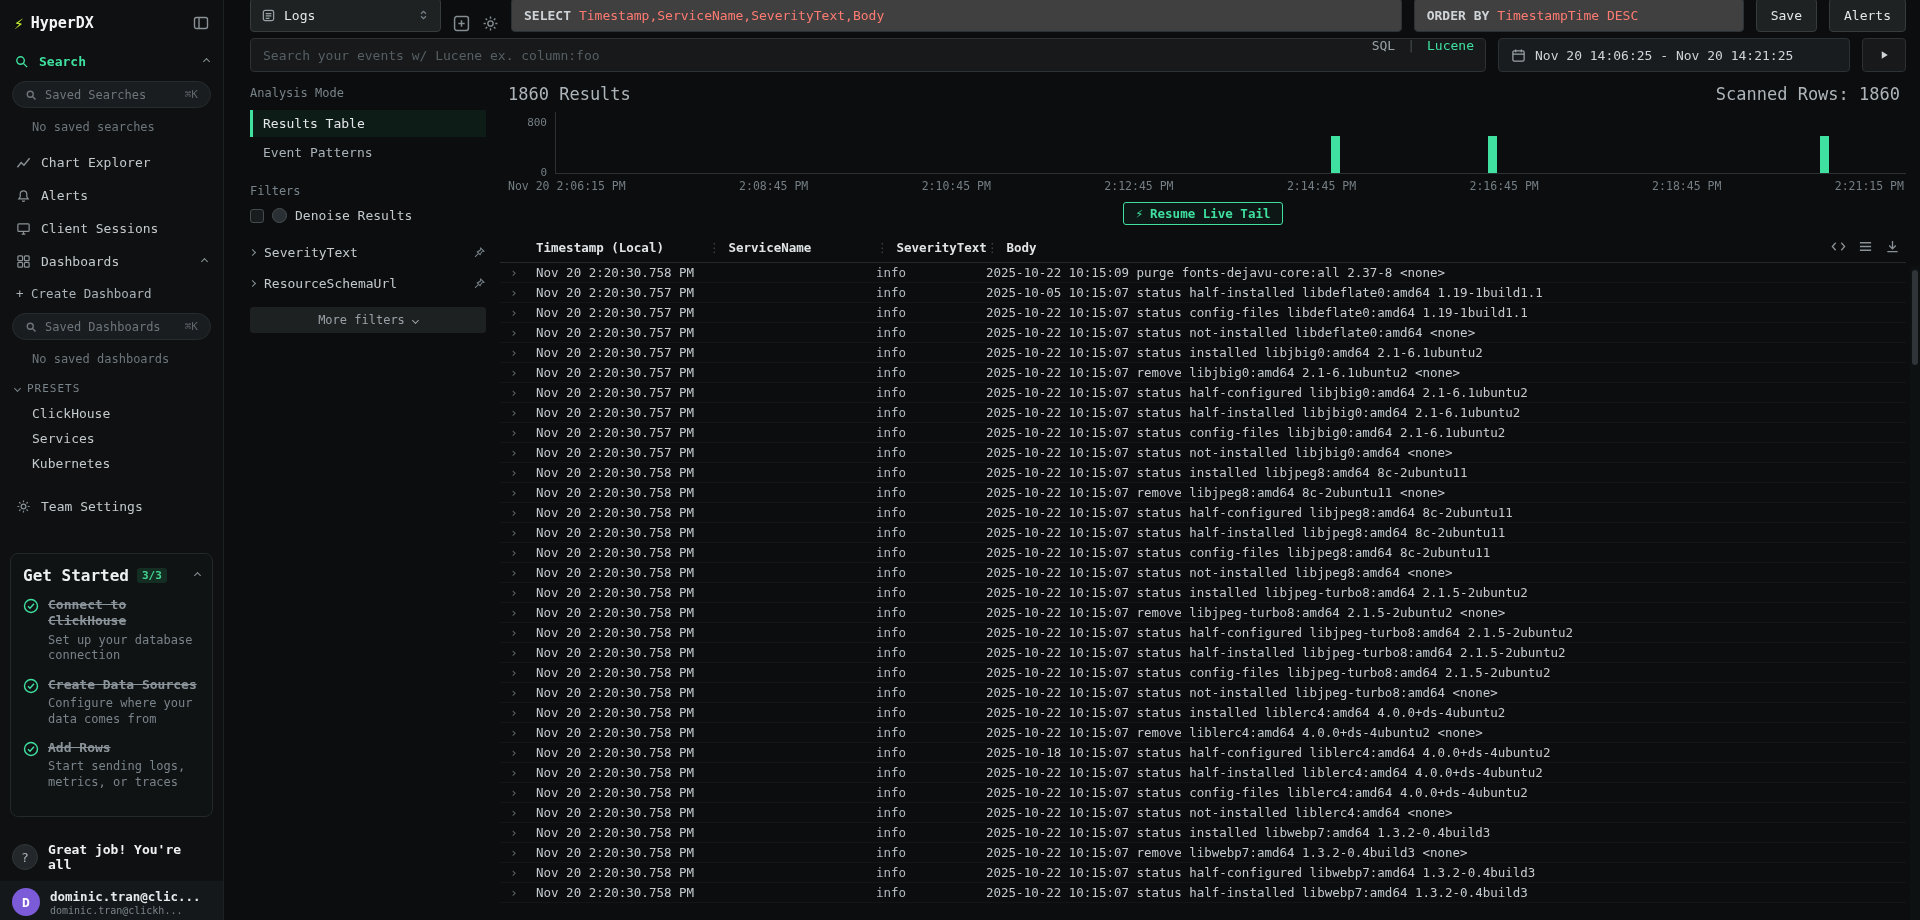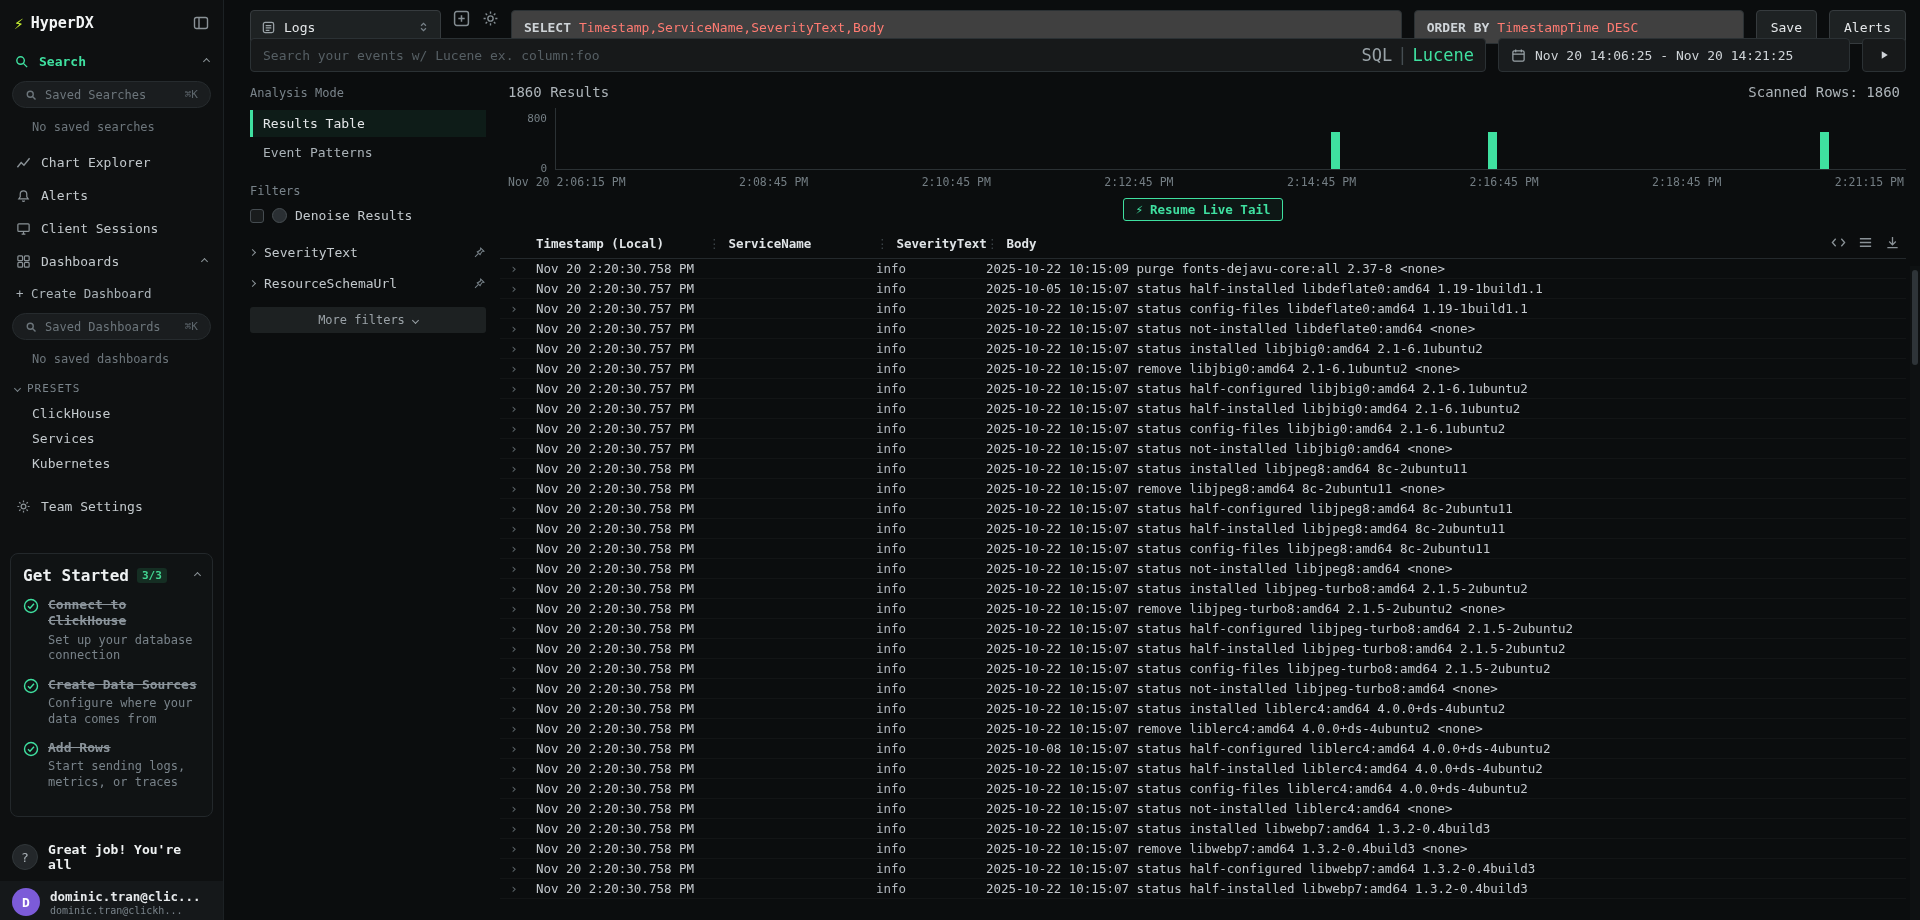--- a/index.html
+++ b/index.html
@@ -47,36 +47,36 @@
   .great-row{display:flex;align-items:center;gap:10px;padding:8px 12px}
   .help-circle{width:26px;height:26px;min-width:26px;border-radius:50%;background:#23272a;border:1px solid #31373a;color:#aab2b7;display:flex;align-items:center;justify-content:center;font-size:13px;cursor:pointer}
   .great-text{font-weight:bold;color:#eef1f2;font-size:13px;line-height:1.2}
   .user-row{display:flex;align-items:center;gap:10px;padding:7px 12px 4px;background:#15181a;cursor:pointer}
   .avatar{width:28px;height:28px;min-width:28px;border-radius:50%;background:#7c5bd8;color:#fff;font-weight:bold;display:flex;align-items:center;justify-content:center;font-size:13px}
   .user-name{font-weight:bold;font-size:12.5px;color:#e6e9eb;white-space:nowrap}
   .user-sub{font-size:10px;color:#79838a;white-space:nowrap;margin-top:1px}
 
   
   .main-col{flex:1;display:flex;flex-direction:column;padding:10px 14px 0 26px;min-width:0}
-  .topbar{display:flex;align-items:flex-start;gap:12px;height:22px;margin-bottom:10px}
+  .topbar{display:flex;align-items:flex-end;gap:12px;height:22px;margin-bottom:10px}
   .source-select{width:191px;height:34px;background:#1e2223;border:1px solid #363b3e;border-radius:4px;display:flex;align-items:center;gap:8px;padding:0 10px;cursor:pointer}
   .source-select .slabel{flex:1;color:#e4e7e9}
   .tb-icon{color:#848d92;cursor:pointer}
   .code-input{height:34px;background:#404040;border:1px solid #2b3134;border-radius:4px;display:flex;align-items:center;gap:8px;padding:0 12px;white-space:nowrap;overflow:hidden}
   .sql-input{flex:1}
   .order-input{width:330px}
   .kw{color:#cfd4d8;font-weight:bold}
   .code-val{color:var(--code)}
   .btn{height:34px;background:#1e2223;border:1px solid #363b3e;border-radius:4px;display:flex;align-items:center;justify-content:center;padding:0 14px;color:#e4e7e9;cursor:pointer;font-size:13px}
 
   .search-row{display:flex;align-items:center;gap:12px;height:26px;margin-bottom:16px}
   .search-wrap{flex:1;position:relative;height:34px}
   .search-wrap input{width:100%;height:34px;background:#17191a;border:1px solid #2b3134;border-radius:4px;color:#d7dbde;font:inherit;padding:0 150px 0 12px;outline:none}
   .search-wrap input::placeholder{color:#565f64}
-  .lang-toggle{position:absolute;right:12px;top:0;height:34px;display:flex;align-items:center;gap:5px;font-size:17px}
+  .lang-toggle{position:absolute;right:12px;top:0;height:34px;display:flex;gap:12px;font-size:13px}
   .lang-sql{color:#9aa3a8;cursor:pointer}
   .lang-div{color:#454d52}
   .lang-lucene{color:var(--green);cursor:pointer}
   .date-range{width:352px;height:34px;background:#191c1e;border:1px solid #2b3134;border-radius:4px;display:flex;align-items:center;gap:9px;padding:0 12px;color:#cfd4d8;cursor:pointer;white-space:nowrap}
   .date-range .cal{color:#9aa3a8}
   .run-btn{width:44px;height:34px;background:#17191a;border:1px solid #2b3134;border-radius:4px;display:flex;align-items:center;justify-content:center;color:#cfd4d8;cursor:pointer}
 
   .content{display:flex;flex:1;min-height:0}
   
   .apanel{width:250px;min-width:250px;padding-right:14px}
@@ -88,21 +88,21 @@
   .checkbox{width:14px;height:14px;border:1px solid #454c51;border-radius:3px;background:#191c1d}
   .denoise-ic{width:15px;height:15px;border-radius:50%;background:#2a2f33;border:1px solid #474e52}
   .denoise-lbl{color:#c3c9cd;font-size:13px}
   .fgroup{display:flex;align-items:center;gap:9px;height:31px;color:#c3c9cd;cursor:pointer;font-size:13px}
   .fgroup .chev{color:#8a9297}
   .fgroup .pin{margin-left:auto;color:#79838a;cursor:pointer}
   .more-filters{margin-top:8px;height:26px;background:#1d2122;border-radius:3px;display:flex;align-items:center;justify-content:center;gap:8px;color:#9aa2a7;font-size:12px;cursor:pointer}
 
   
   .rarea{flex:1;min-width:0;display:flex;flex-direction:column;position:relative}
-  .rhead{display:flex;justify-content:space-between;padding:0 6px 0 8px;color:#aeb5ba;font-size:14px;margin-bottom:8px}
+  .rhead{display:flex;justify-content:space-between;padding:0 6px 0 8px;color:#aeb5ba;font-size:17px;margin-bottom:8px}
   .chart-inner{position:relative;margin-left:55px;height:62px;border-left:1px solid #2b3134;border-bottom:1px solid #2b3134}
   .ylab{position:absolute;right:calc(100% + 9px);font-size:11px;color:#747e84}
   .ylab.top{top:4px}
   .ylab.zero{bottom:-6px}
   .bar{position:absolute;bottom:0;width:9px;background:var(--green)}
   .xticks{display:flex;justify-content:space-between;color:#747e84;font-size:11.5px;margin-top:5px;padding:0 2px 0 8px}
   .livetail-row{display:flex;justify-content:center;margin:9px 0 10px}
   .livetail-btn{border:1px solid var(--green);color:var(--green);background:rgba(63,224,160,0.05);border-radius:3px;padding:3px 12px;font-size:12.5px;display:flex;align-items:center;gap:7px;cursor:pointer;font-weight:bold}
   .tbl-head{display:grid;grid-template-columns:26px 172px 168px 110px 1fr;padding:5px 0 7px 10px;border-bottom:1px solid #24292c;font-weight:bold;font-size:12.5px;color:#e0e4e7;position:relative}
   .hcell{display:flex;align-items:center;gap:8px;white-space:nowrap;overflow:hidden}
@@ -638,21 +638,21 @@
             <span class="cell cts">Nov 20 2:20:30.758 PM</span>
             <span class="cell csvc"></span>
             <span class="cell csev">info</span>
             <span class="cell cbody">2025-10-22 10:15:07 remove liblerc4:amd64 4.0.0+ds-4ubuntu2 &lt;none&gt;</span>
           </div>
           <div class="trow">
             <span class="cell cchev">›</span>
             <span class="cell cts">Nov 20 2:20:30.758 PM</span>
             <span class="cell csvc"></span>
             <span class="cell csev">info</span>
-            <span class="cell cbody">2025-10-08 10:15:07 status half-configured liblerc4:amd64 4.0.0+ds-4ubuntu2</span>
+            <span class="cell cbody">2025-10-18 10:15:07 status half-configured liblerc4:amd64 4.0.0+ds-4ubuntu2</span>
           </div>
           <div class="trow">
             <span class="cell cchev">›</span>
             <span class="cell cts">Nov 20 2:20:30.758 PM</span>
             <span class="cell csvc"></span>
             <span class="cell csev">info</span>
             <span class="cell cbody">2025-10-22 10:15:07 status half-installed liblerc4:amd64 4.0.0+ds-4ubuntu2</span>
           </div>
           <div class="trow">
             <span class="cell cchev">›</span>

